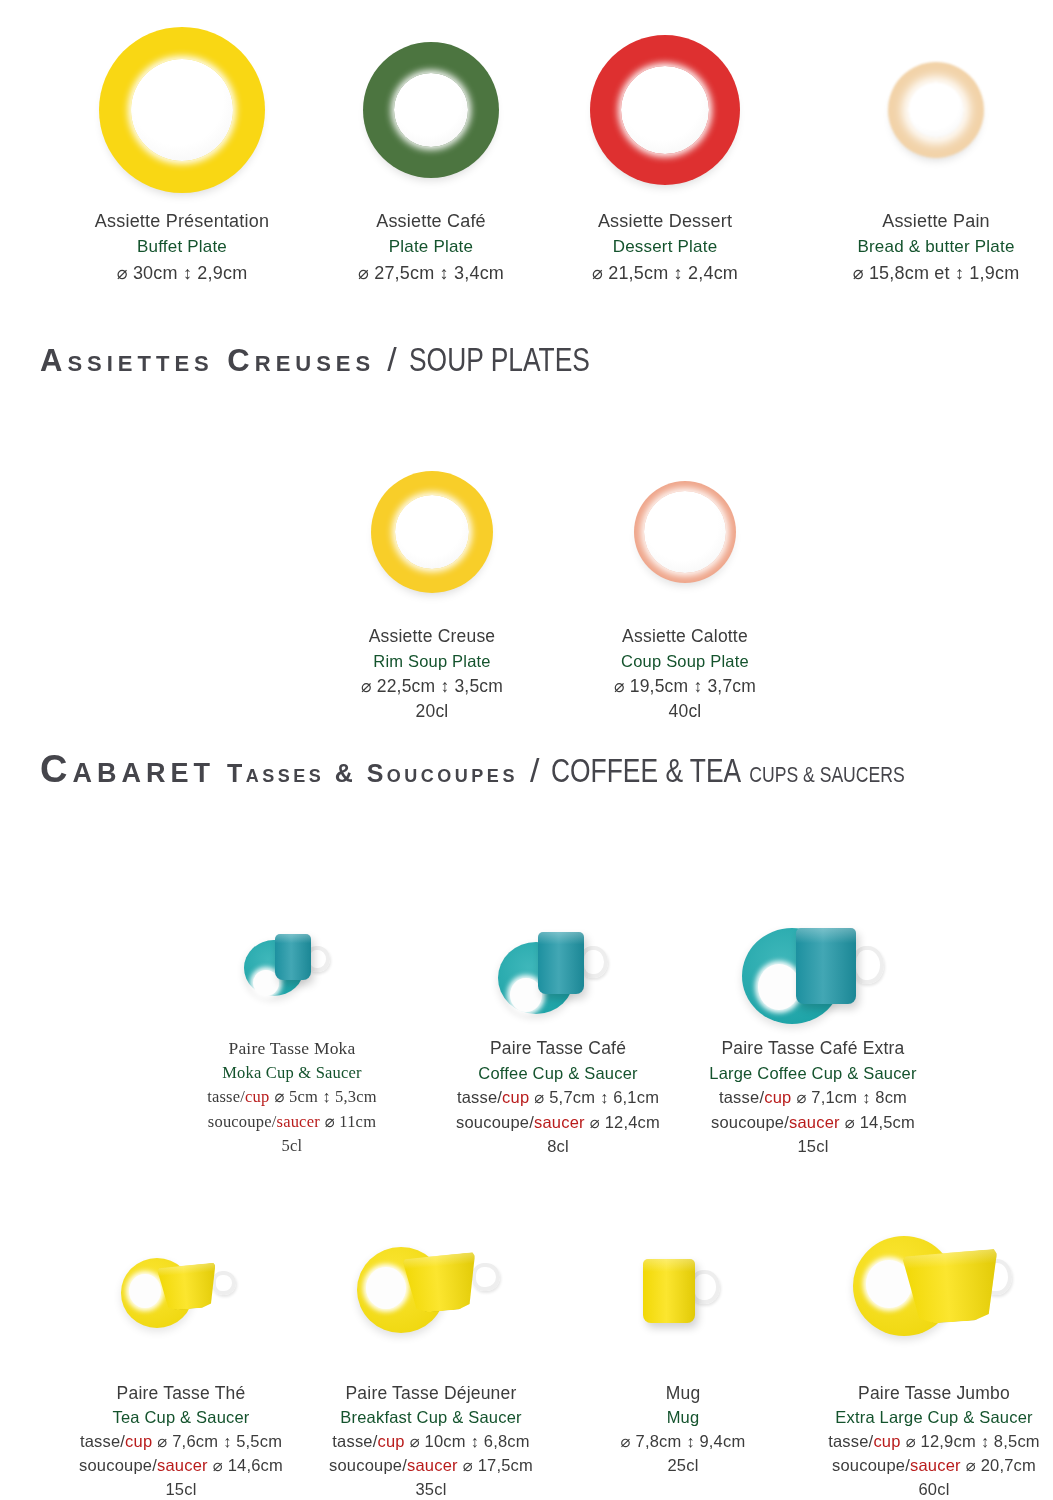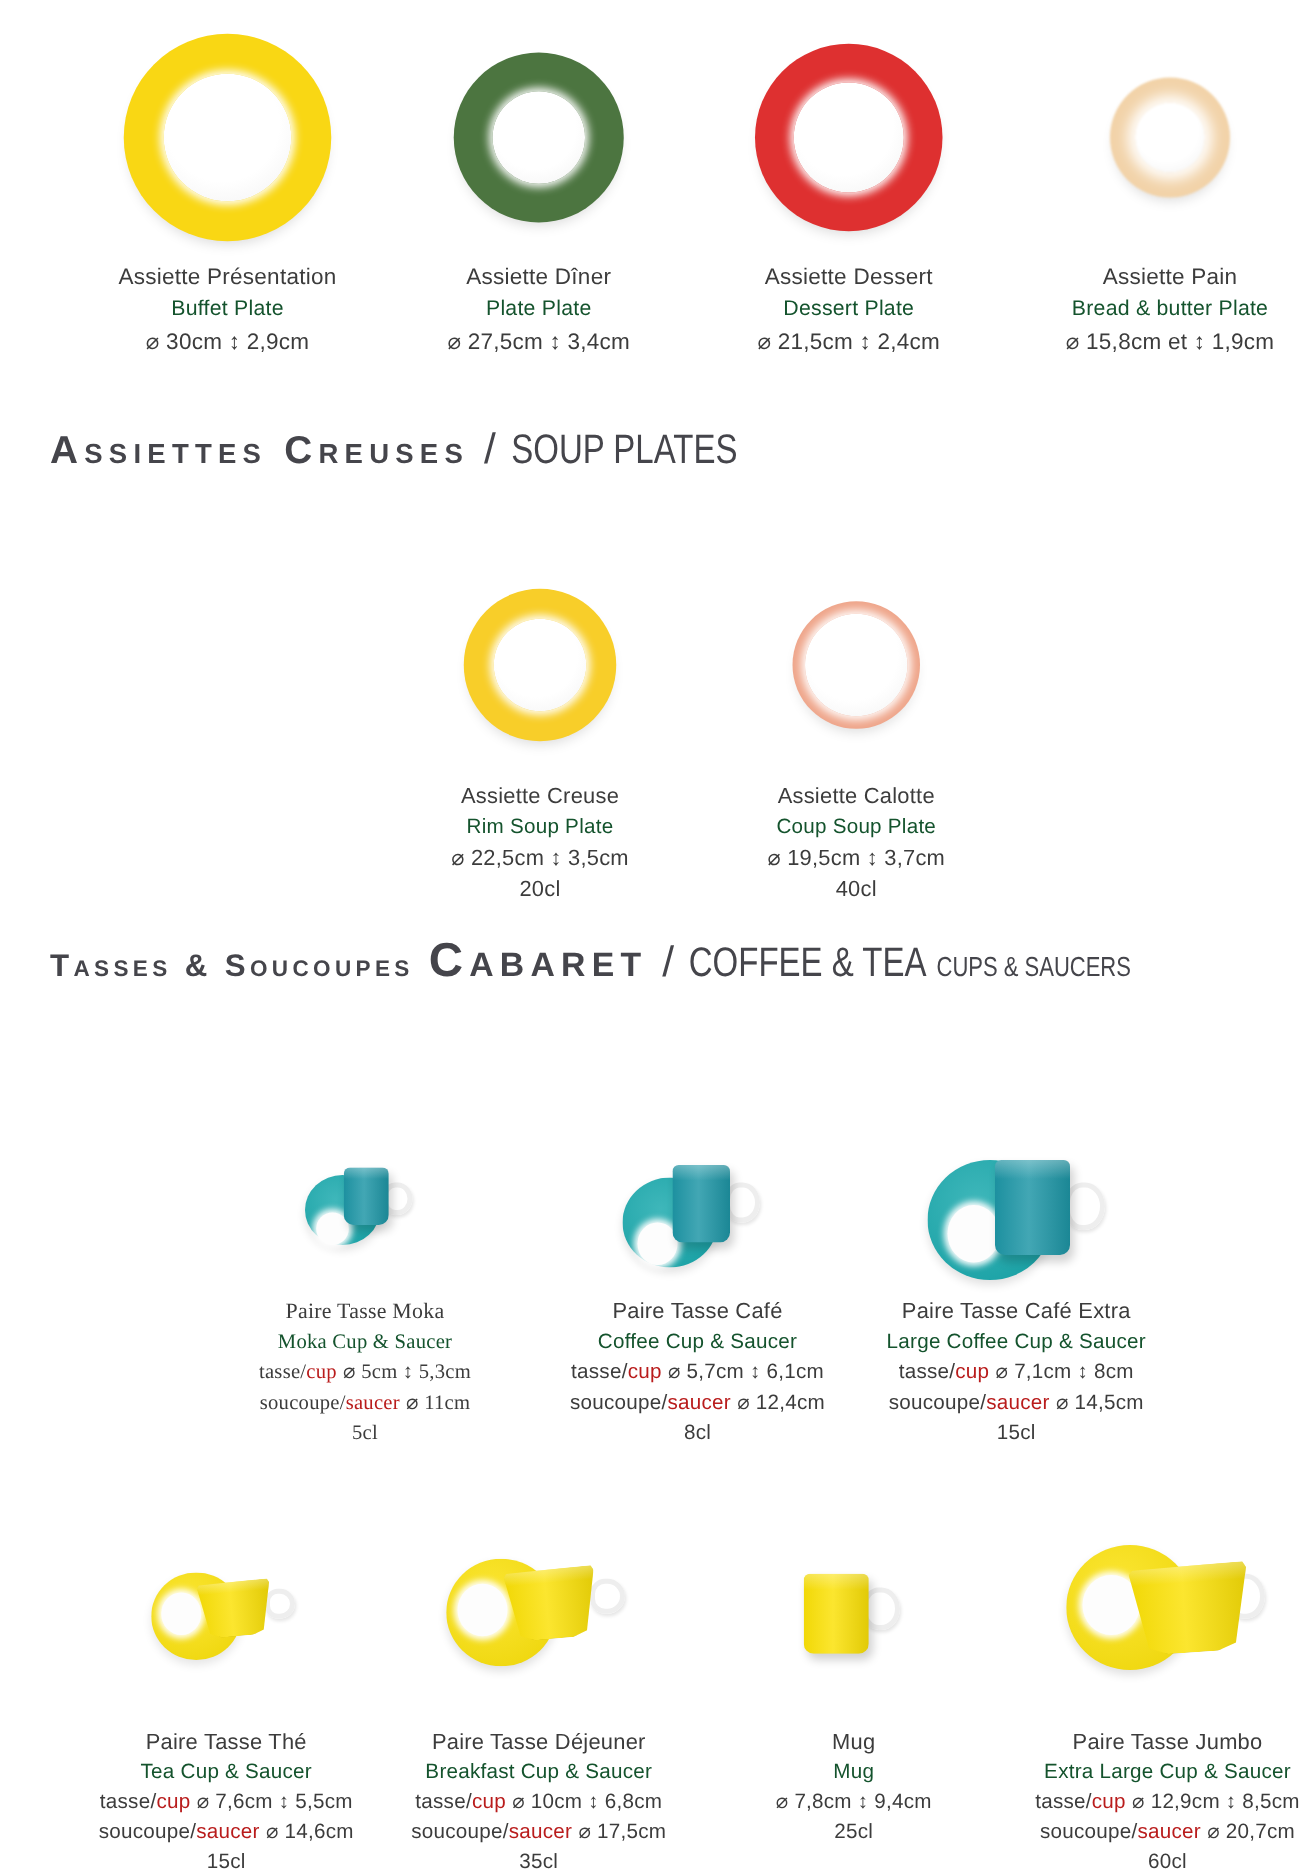--- a/index.html
+++ b/index.html
@@ -104,21 +104,21 @@
 
   .cs-jumbo { width:162px; height:114px; }
   .cs-jumbo .saucer { left:0; top:0; width:102px; height:100px; }
   .cs-jumbo .hole { left:13px; top:24px; width:46px; height:48px; }
   .cs-jumbo .cup-body { left:52px; top:16px; width:94px; height:70px; transform:rotate(-4deg); }
   .cs-jumbo .handle { left:129px; top:23px; width:30px; height:36px; }
 
   
   .c-presentation { left:52px;  top:12px; }
   .c-diner        { left:301px; top:12px; }
-  .c-dessert      { left:549px; top:12px; }
+  .c-dessert      { left:535px; top:12px; }
   .c-pain         { left:806px; top:12px; }
   .c-creuse       { left:302px; top:440px; }
   .c-calotte      { left:555px; top:440px; }
   .c-moka         { left:162px; top:860px;font-family:Liberation Serif, serif; }
   .c-cafe         { left:428px; top:860px; }
   .c-extra        { left:683px; top:860px; }
   .c-the          { left:51px;  top:1205px; }
   .c-dejeuner     { left:301px; top:1205px; }
   .c-mug          { left:553px; top:1205px; }
   .c-jumbo        { left:804px; top:1205px; }
@@ -142,21 +142,21 @@
     </div>
   </div>
 
   <div class="card r1 c-diner">
     <div class="imgbox">
       <div class="plate p-diner" style="background-color: rgb(76, 117, 64);">
         <div class="plate-center"></div>
       </div>
     </div>
     <div class="lbl">
-      <div class="l-name">Assiette Dîner</div>
+      <div class="l-name">Assiette Café</div>
       <div class="l-en">Plate Plate</div>
       <div class="l-dims">⌀ 27,5cm ↕ 3,4cm</div>
     </div>
   </div>
 
   <div class="card r1 c-dessert">
     <div class="imgbox">
       <div class="plate p-dessert" style="background-color: rgb(222, 48, 48);">
         <div class="plate-center"></div>
       </div>
@@ -211,22 +211,22 @@
     </div>
     <div class="lbl">
       <div class="l-name">Assiette Calotte</div>
       <div class="l-en">Coup Soup Plate</div>
       <div class="l-dims">⌀ 19,5cm ↕ 3,7cm</div>
       <div class="l-cap">40cl</div>
     </div>
   </div>
 
   <h2 class="hdr hdr-2">
+    <span class="h-fr big">Cabaret</span>
     <span class="h-fr sub">Tasses &amp; Soucoupes</span>
-    <span class="h-fr big">Cabaret</span>
     <span class="h-slash">/</span>
     <span class="h-en-wrap">
       <span class="h-en">COFFEE &amp; TEA</span>
       <span class="h-en small">CUPS &amp; SAUCERS</span>
     </span>
   </h2>
 
   <div class="card r3 c-moka">
     <div class="imgbox">
       <div class="cupset cs-moka mb30">

